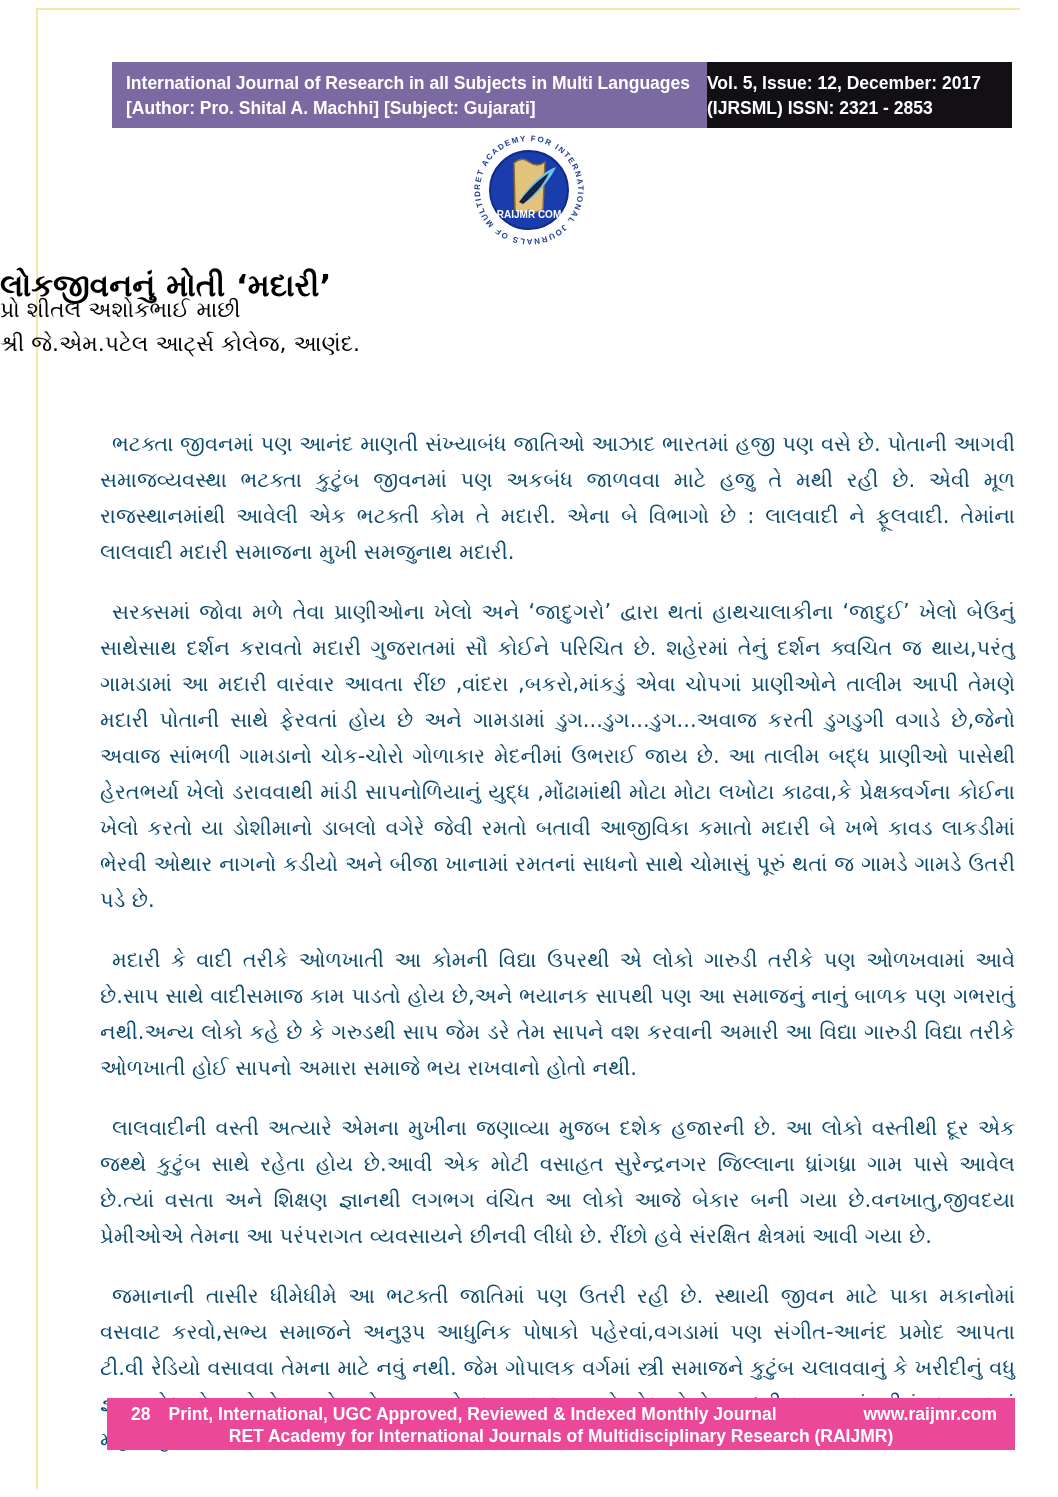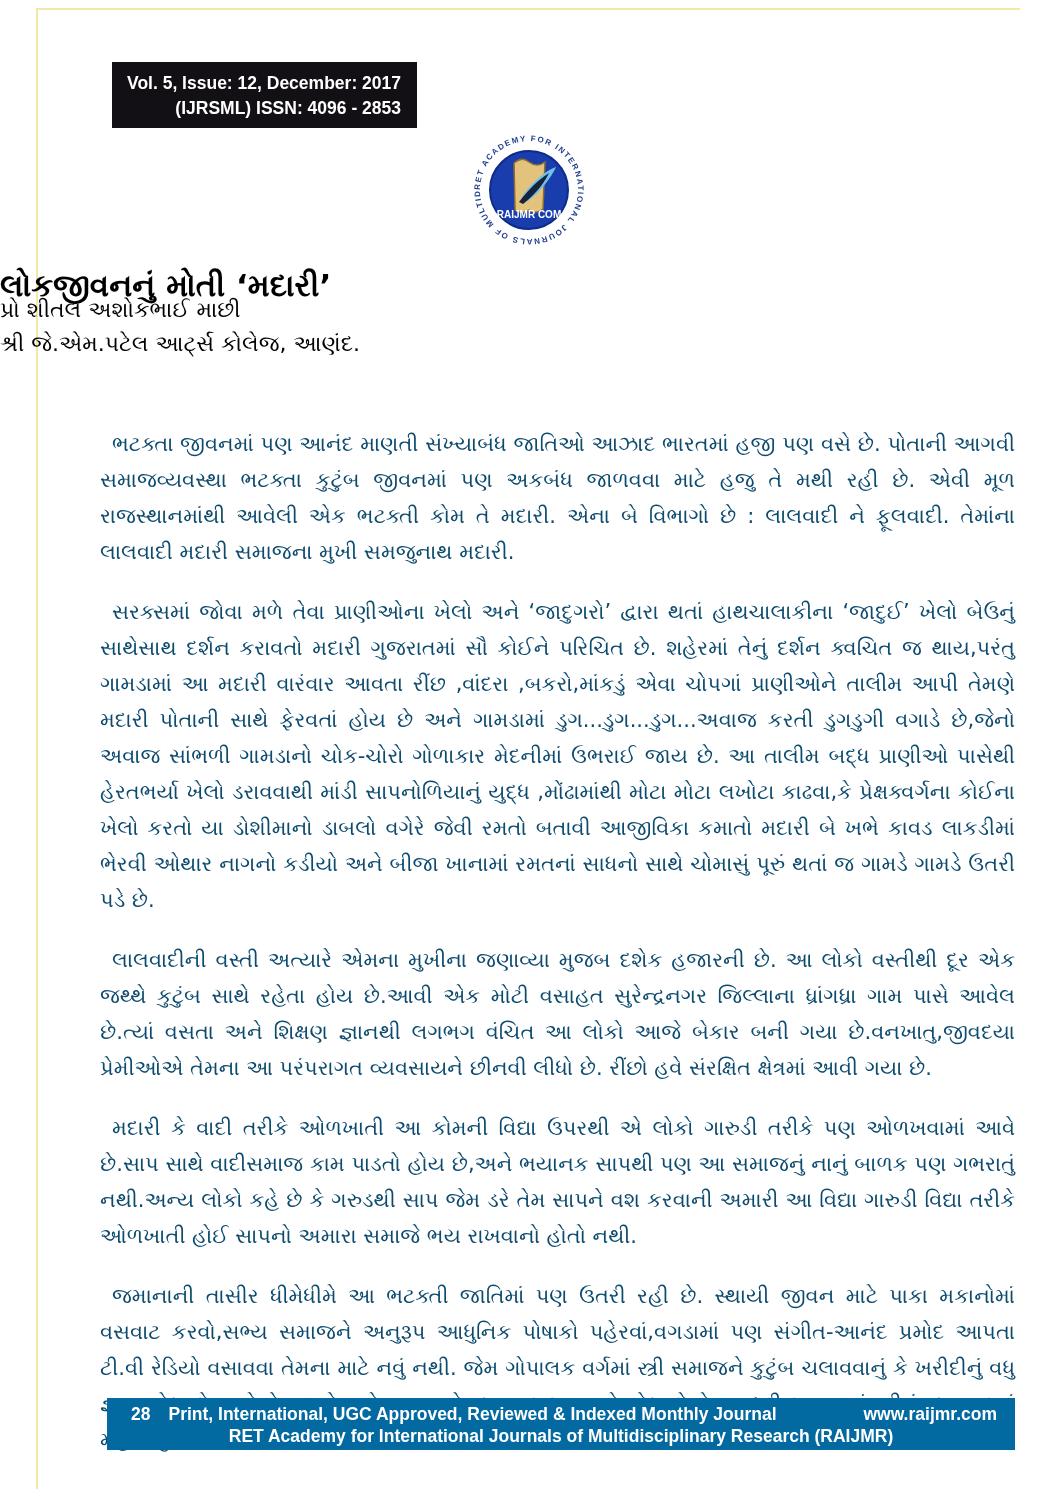--- a/index.html
+++ b/index.html
@@ -10,59 +10,63 @@
     overflow:hidden;
     font-family:"DejaVu Sans",sans-serif;
   }
   .border-top{position:absolute;left:36px;right:38px;top:8px;height:2px;background:#f2e9a6;}
   .border-left{position:absolute;left:36px;top:8px;bottom:8px;width:2px;background:#f2e9a6;}
 
   
   .hdr{position:absolute;left:112px;top:62px;width:900px;height:66px;display:flex;
        font-family:"Liberation Sans",sans-serif;font-weight:bold;color:#ffffff;font-size:17.5px;}
   .hdr-left{flex:1;background:#7b6aa2;padding:9px 0 0 14px;line-height:25px;}
-  .hdr-right{width:305px;box-sizing:border-box;background:#121014;text-align:right;
+  .hdr-right{width:305px;box-sizing:border-box;background:#121014;
              padding:9px 16px 0 0;line-height:25px;}
 
   
   .logo-wrap{position:absolute;top:134px;left:0;width:100%;text-align:center;}
 
   
   .title{position:absolute;top:246px;left:0;width:100%;text-align:left;
          font-size:31px;font-weight:bold;color:#000;}
   .author{position:absolute;top:297px;left:0;width:100%;
           font-size:22px;color:#000;}
   .affil{position:absolute;top:331px;left:0;width:100%;
          font-size:22px;color:#000;}
 
   
   .body{position:absolute;top:384px;left:100px;width:915px;color:#0c4a6e;margin-top:42px;}
   .body p{margin:0 0 24px 0;font-size:21px;line-height:36px;text-align:justify;text-indent:12px;}
 
   
-  .ftr{position:absolute;left:107px;top:1398px;width:908px;height:52px;background:#0369a1;
+  .ftr{position:absolute;left:107px;top:1398px;width:908px;height:52px;background:#ec4899;
        color:#fff;font-family:"Liberation Sans",sans-serif;font-weight:bold;font-size:17.5px;}
   .f1{display:flex;align-items:baseline;padding:6px 18px 0 24px;}
   .f1 .pgnum{margin-right:18px;}
   .f1 .spacer{flex:1;}
   .f2{text-align:center;margin-top:1px;}
   .url{color:#fff;text-decoration:none;}
 </style>
 </head>
 <body>
 
 <div class="page">
 
   <div class="border-top"></div>
   <div class="border-left"></div>
 
   <header class="hdr">
+    <div class="hdr-left">
+      <div>International Journal of Research in all Subjects in Multi Languages</div>
+      <div>[Author: Pro. Shital A. Machhi] [Subject: Gujarati]</div>
+    </div>
     <div class="hdr-right">
       <div>Vol. 5, Issue: 12, December: 2017</div>
-      <div>(IJRSML)  ISSN: 4096 - 2853</div>
+      <div>(IJRSML)  ISSN: 2321 - 2853</div>
     </div>
   </header>
 
   <div class="logo-wrap">
     <svg width="112" height="112" viewBox="0 0 112 112">
       <defs>
         <path id="ringPath" d="M56,56 m-49,0 a49,49 0 1,1 98,0 a49,49 0 1,1 -98,0"></path>
       </defs>
       <text font-size="8" font-weight="bold" fill="#23418f" letter-spacing="1.5" font-family="Liberation Sans, sans-serif">
         <textPath href="#ringPath">RET ACADEMY FOR INTERNATIONAL JOURNALS OF MULTIDISCIPLINARY RESEARCH</textPath>
@@ -75,22 +79,22 @@
     </svg>
   </div>
 
   <h1 class="title">લોકજીવનનું મોતી ‘મદારી’</h1>
   <div class="author">પ્રો  શીતલ અશોકભાઈ માછી</div>
   <div class="affil">શ્રી જે.એમ.પટેલ આર્ટ્સ કોલેજ, આણંદ.</div>
 
   <main class="body">
     <p>ભટક્તા જીવનમાં પણ આનંદ માણતી સંખ્યાબંધ જાતિઓ આઝાદ ભારતમાં હજી પણ વસે છે. પોતાની આગવી સમાજવ્યવસ્થા ભટક્તા કુટુંબ જીવનમાં પણ અકબંધ જાળવવા માટે હજુ તે મથી રહી છે. એવી મૂળ રાજસ્થાનમાંથી આવેલી એક ભટક્તી કોમ તે મદારી. એના બે વિભાગો છે : લાલવાદી ને ફૂલવાદી. તેમાંના લાલવાદી મદારી સમાજના મુખી સમજુનાથ મદારી.</p>
     <p>સરક્સમાં જોવા મળે તેવા પ્રાણીઓના ખેલો અને ‘જાદુગરો’ દ્વારા થતાં હાથચાલાકીના ‘જાદુઈ’ ખેલો બેઉનું સાથેસાથ દર્શન કરાવતો મદારી ગુજરાતમાં સૌ કોઈને પરિચિત છે. શહેરમાં તેનું દર્શન ક્વચિત જ થાય,પરંતુ ગામડામાં આ મદારી વારંવાર આવતા રીંછ ,વાંદરા ,બકરો,માંકડું એવા ચોપગાં પ્રાણીઓને તાલીમ આપી તેમણે મદારી પોતાની સાથે ફેરવતાં હોય છે અને ગામડામાં ડુગ...ડુગ...ડુગ...અવાજ કરતી ડુગડુગી વગાડે છે,જેનો અવાજ સાંભળી ગામડાનો ચોક-ચોરો ગોળાકાર મેદનીમાં ઉભરાઈ જાય છે. આ તાલીમ બદ્ધ પ્રાણીઓ પાસેથી હેરતભર્યા ખેલો ડરાવવાથી માંડી સાપનોળિયાનું યુદ્ધ ,મોંઢામાંથી મોટા મોટા લખોટા કાઢવા,કે પ્રેક્ષક્વર્ગના કોઈના ખેલો કરતો યા ડોશીમાનો ડાબલો વગેરે જેવી રમતો બતાવી આજીવિકા કમાતો મદારી બે ખભે કાવડ લાકડીમાં ભેરવી ઓથાર નાગનો કડીયો અને બીજા ખાનામાં રમતનાં સાધનો સાથે ચોમાસું પૂરું થતાં જ ગામડે ગામડે ઉતરી પડે છે.</p>
+    <p>મદારી કે વાદી તરીકે ઓળખાતી આ કોમની વિદ્યા ઉપરથી એ લોકો ગારુડી તરીકે પણ ઓળખવામાં આવે છે.સાપ સાથે વાદીસમાજ કામ પાડતો હોય છે,અને ભયાનક સાપથી પણ આ સમાજનું નાનું બાળક પણ ગભરાતું નથી.અન્ય લોકો કહે છે કે ગરુડથી સાપ જેમ ડરે તેમ સાપને વશ કરવાની અમારી આ વિદ્યા ગારુડી વિદ્યા તરીકે ઓળખાતી હોઈ સાપનો અમારા સમાજે ભય રાખવાનો હોતો નથી.</p>
     <p>લાલવાદીની વસ્તી અત્યારે એમના મુખીના જણાવ્યા મુજબ દશેક હજારની છે. આ લોકો વસ્તીથી દૂર એક જથ્થે કુટુંબ સાથે રહેતા હોય છે.આવી એક મોટી વસાહત સુરેન્દ્રનગર જિલ્લાના ધ્રાંગધ્રા ગામ પાસે આવેલ છે.ત્યાં વસતા અને શિક્ષણ જ્ઞાનથી લગભગ વંચિત આ લોકો આજે બેકાર બની ગયા છે.વનખાતુ,જીવદયા પ્રેમીઓએ તેમના આ પરંપરાગત વ્યવસાયને છીનવી લીધો છે. રીંછો હવે સંરક્ષિત ક્ષેત્રમાં આવી ગયા છે.</p>
-    <p>મદારી કે વાદી તરીકે ઓળખાતી આ કોમની વિદ્યા ઉપરથી એ લોકો ગારુડી તરીકે પણ ઓળખવામાં આવે છે.સાપ સાથે વાદીસમાજ કામ પાડતો હોય છે,અને ભયાનક સાપથી પણ આ સમાજનું નાનું બાળક પણ ગભરાતું નથી.અન્ય લોકો કહે છે કે ગરુડથી સાપ જેમ ડરે તેમ સાપને વશ કરવાની અમારી આ વિદ્યા ગારુડી વિદ્યા તરીકે ઓળખાતી હોઈ સાપનો અમારા સમાજે ભય રાખવાનો હોતો નથી.</p>
     <p>જમાનાની તાસીર ધીમેધીમે આ ભટક્તી જાતિમાં પણ ઉતરી રહી છે. સ્થાયી જીવન માટે પાકા મકાનોમાં વસવાટ કરવો,સભ્ય સમાજને અનુરૂપ આધુનિક પોષાકો પહેરવાં,વગડામાં પણ સંગીત-આનંદ પ્રમોદ આપતા ટી.વી રેડિયો વસાવવા તેમના માટે નવું નથી. જેમ ગોપાલક વર્ગમાં સ્ત્રી સમાજને કુટુંબ ચલાવવાનું કે ખરીદીનું વધુ જ્ઞાન હોય છે અને તે જ જેમ મોટા ભાગનો વ્યવહાર ચલાવતો હોય છે,તેમ મદારી સમાજમાં સ્ત્રીનું વ્યવહારમાં મહત્વનુ સ્થાન</p>
   </main>
 
   <footer class="ftr">
     <div class="f1">
       <span class="pgnum">28</span>
       <span>Print, International, UGC Approved,  Reviewed &amp; Indexed Monthly Journal</span>
       <span class="spacer"></span>
       <a class="url" href="#">www.raijmr.com</a>
     </div>

